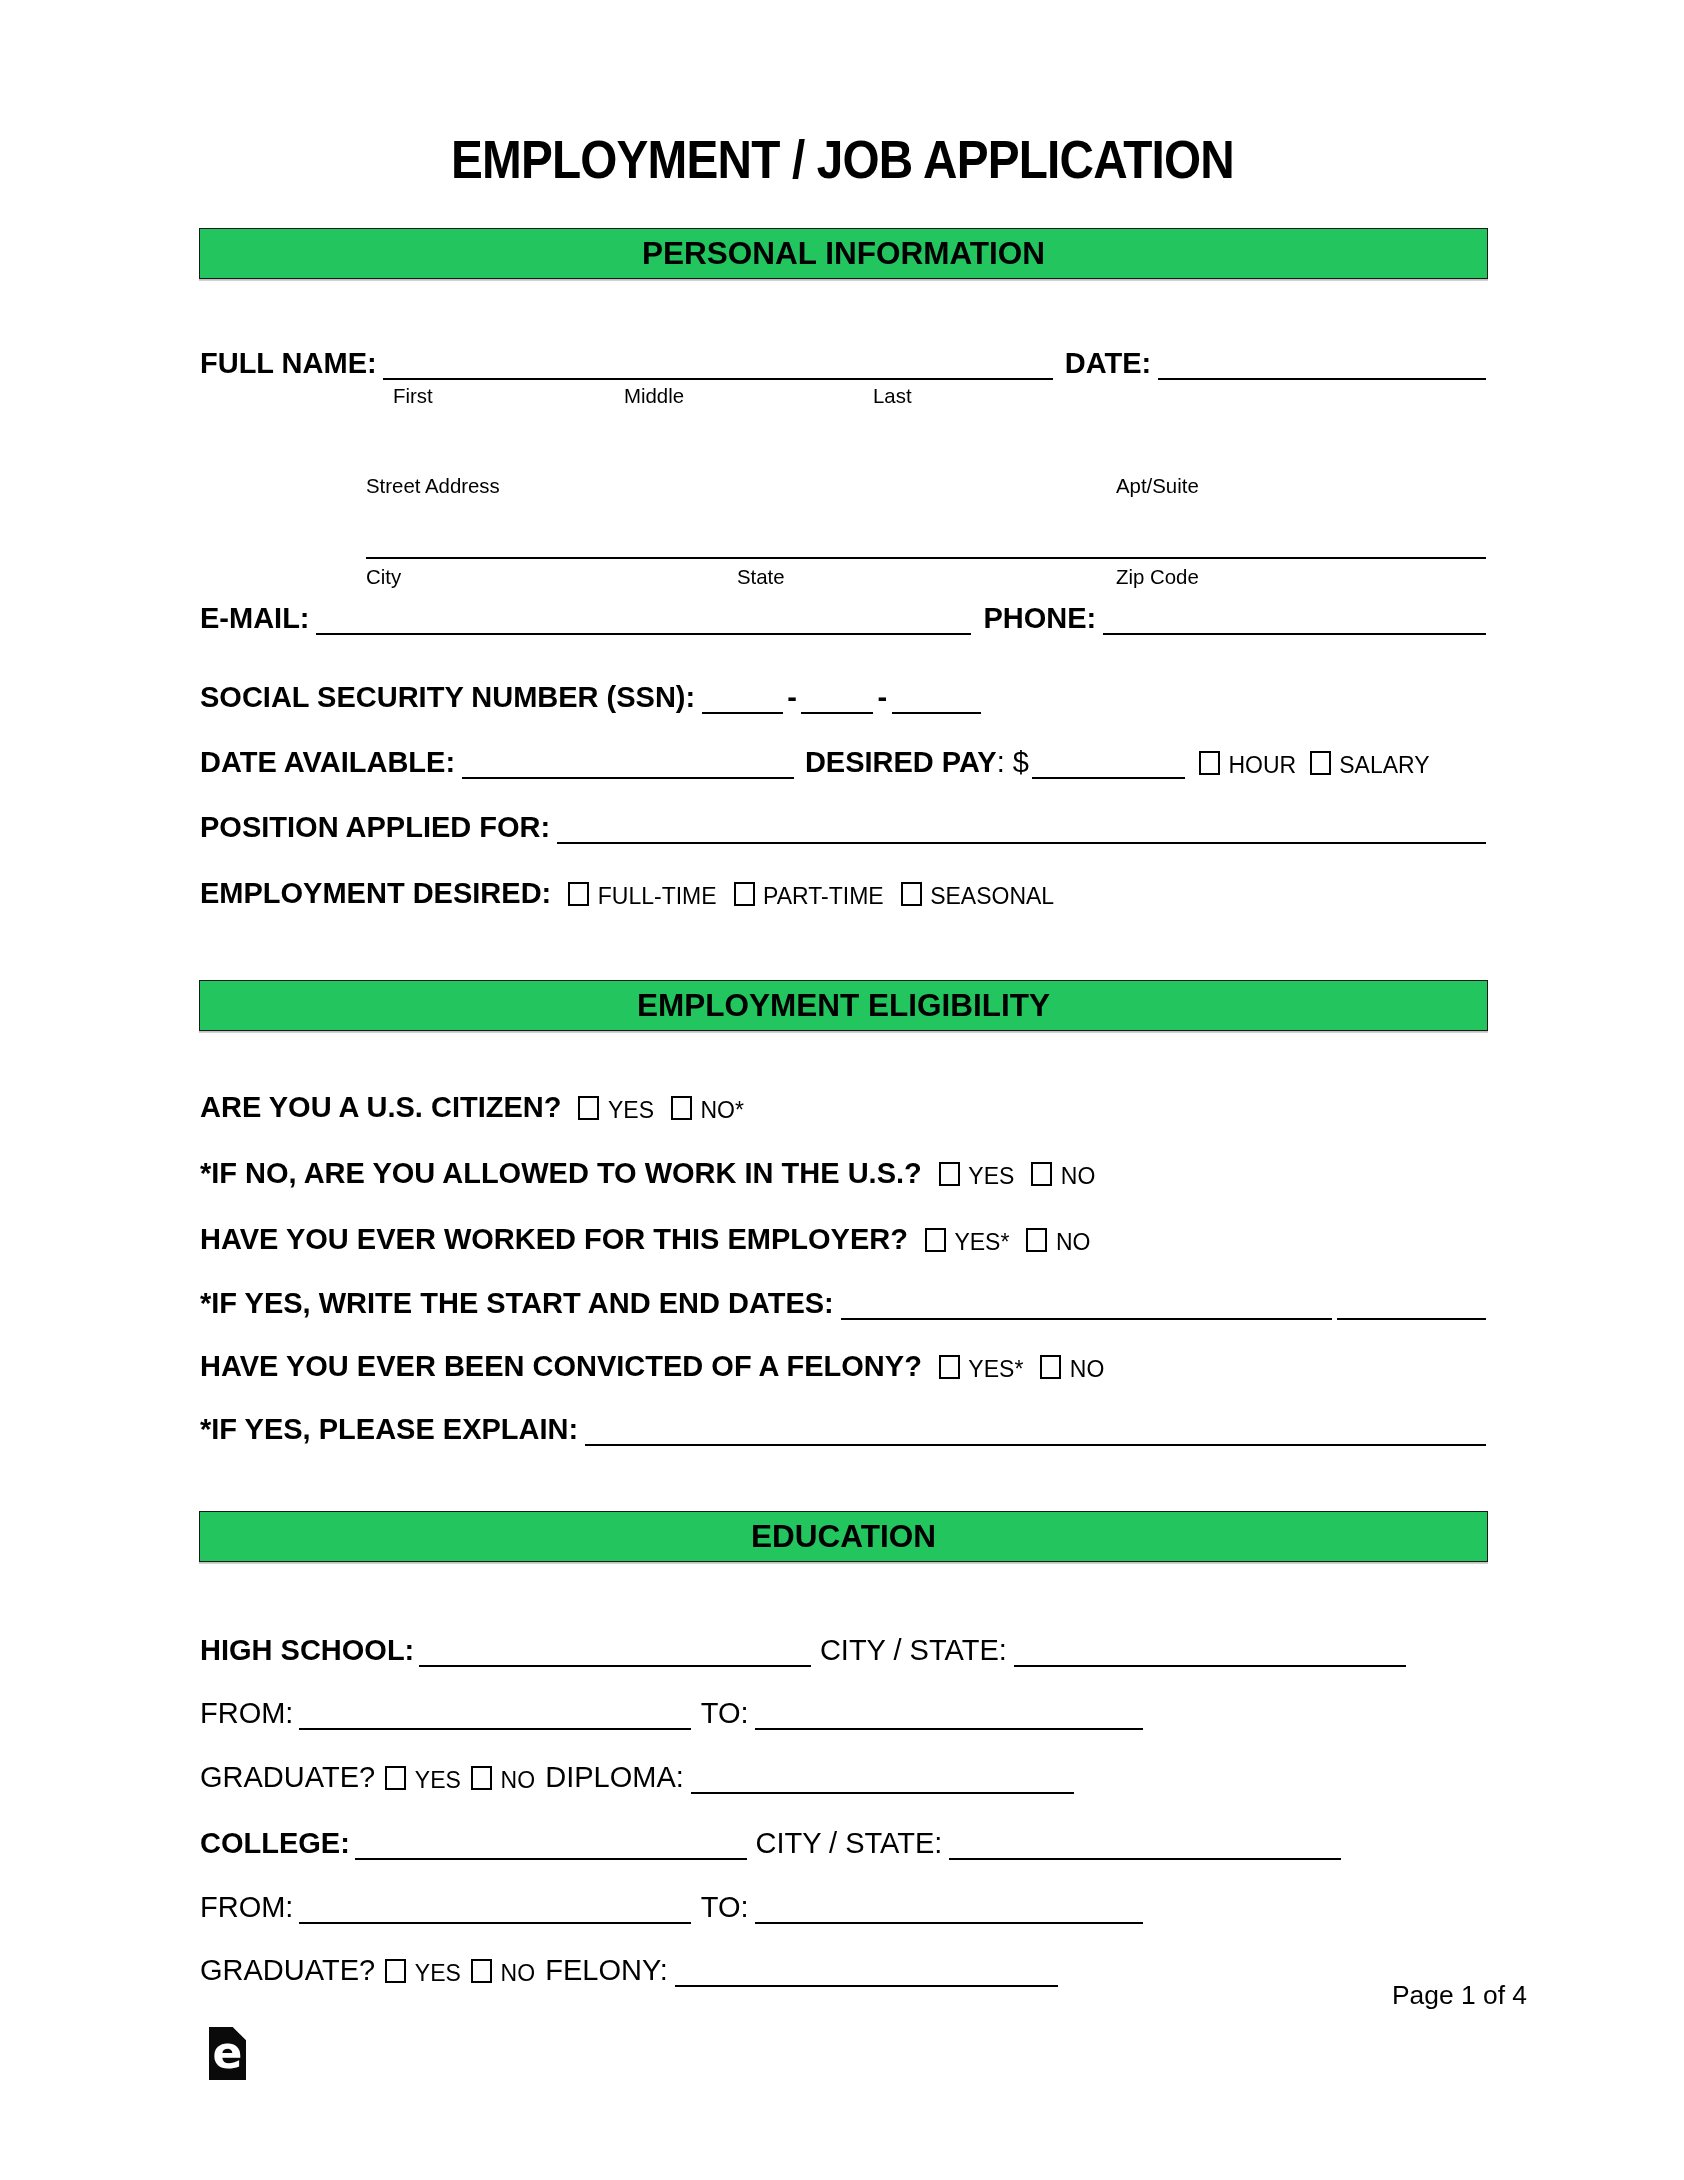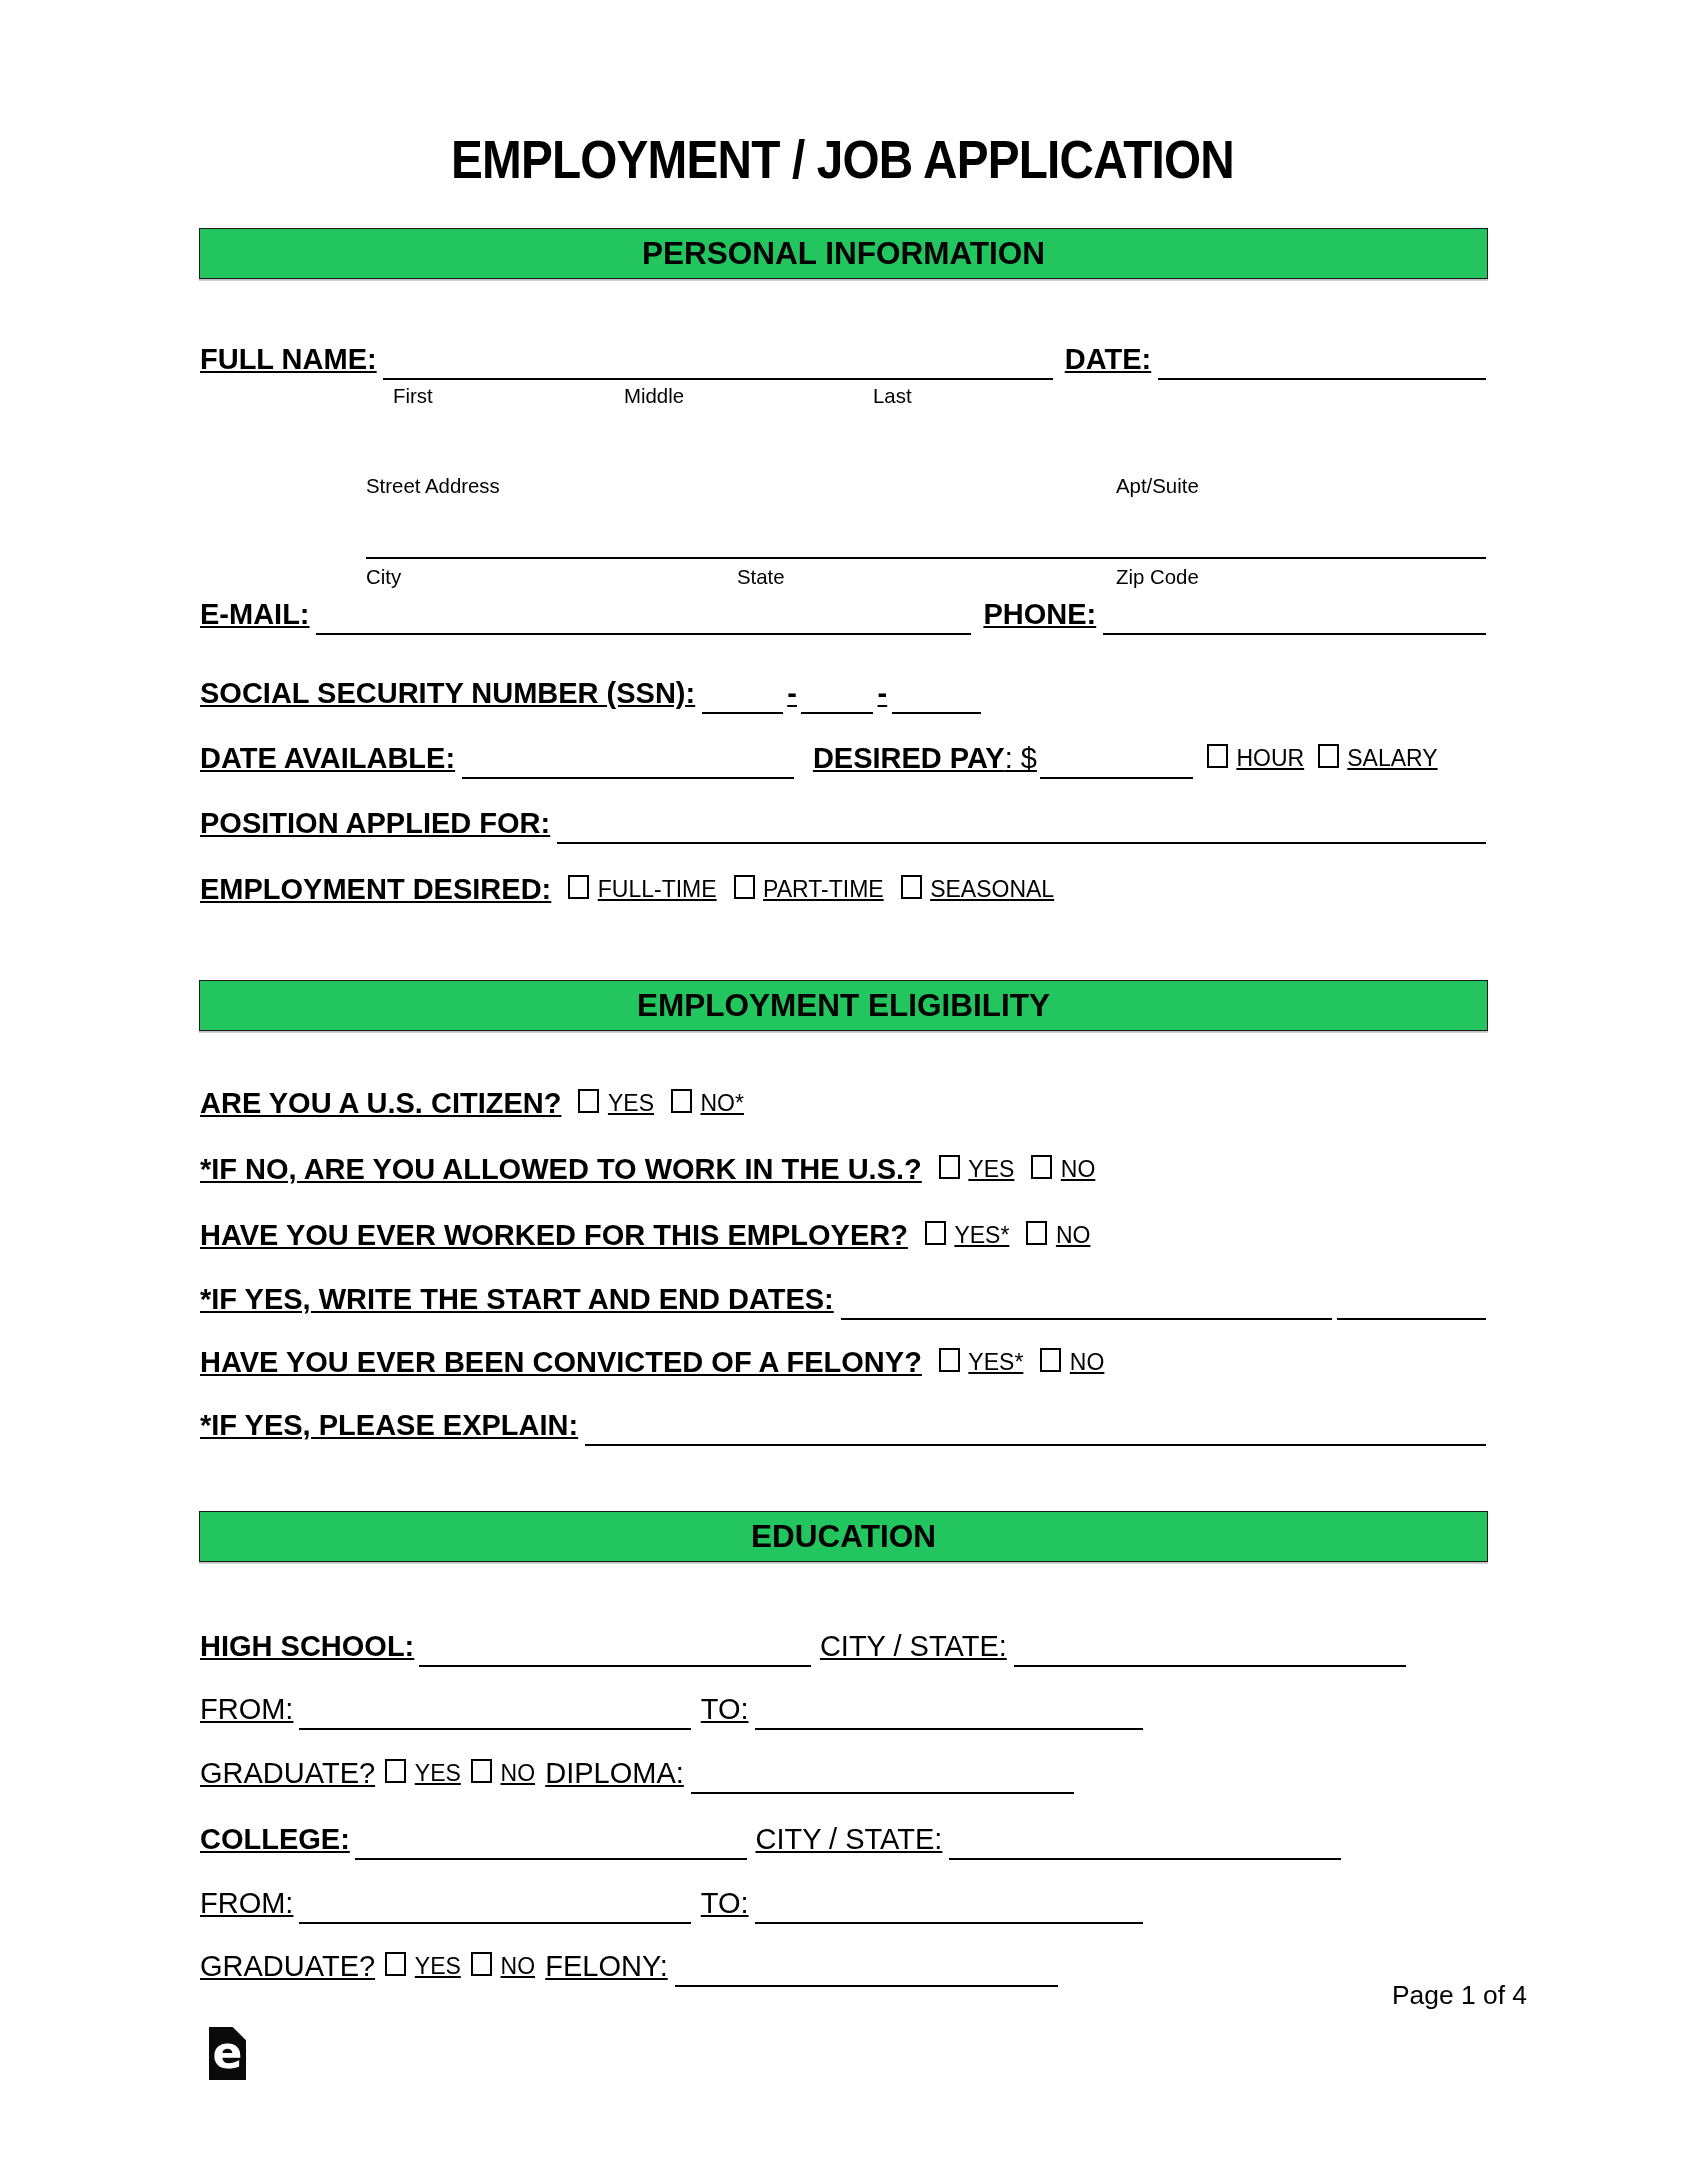--- a/index.html
+++ b/index.html
@@ -39,41 +39,40 @@
     font-size: 31.5px;
     font-weight: 700;
     box-shadow: 0 1.7px 0 rgba(0,0,0,0.25);
   }
   .row {
     position: absolute;
     left: 200px;
     width: 1286px;
     height: 41px;
     display: flex;
-    align-items: center;
+    align-items: flex-end;
     font-size: 29px;
     white-space: nowrap;
     box-sizing: border-box;
-    text-decoration: underline;
   }
   .b { font-weight: 700; }
   .blank {
     border-bottom: 2.6px solid #000;
     height: 0;
     align-self: flex-end;
     box-sizing: content-box;
   }
   .grow { flex: 1 1 auto; }
   .ml4  { margin-left: 3.4px; }
   .ml6  { margin-left: 5.1px; }
   .ml8  { margin-left: 6.8px; }
   .ml10 { margin-left: 8.5px; }
   .ml12 { margin-left: 10.2px; }
   .ml14 { margin-left: 12px; }
-  .ml16 { margin-left: 19px; }
+  .ml16 { margin-left: 11px; }
   .cb {
     width: 21px;
     height: 24px;
     border: 2.6px solid #000;
     box-sizing: border-box;
     margin: 0 8.5px 4.3px 17px;
     flex: 0 0 auto;
     background: #fff;
   }
   .cb.tight { margin-left: 10.2px; }

